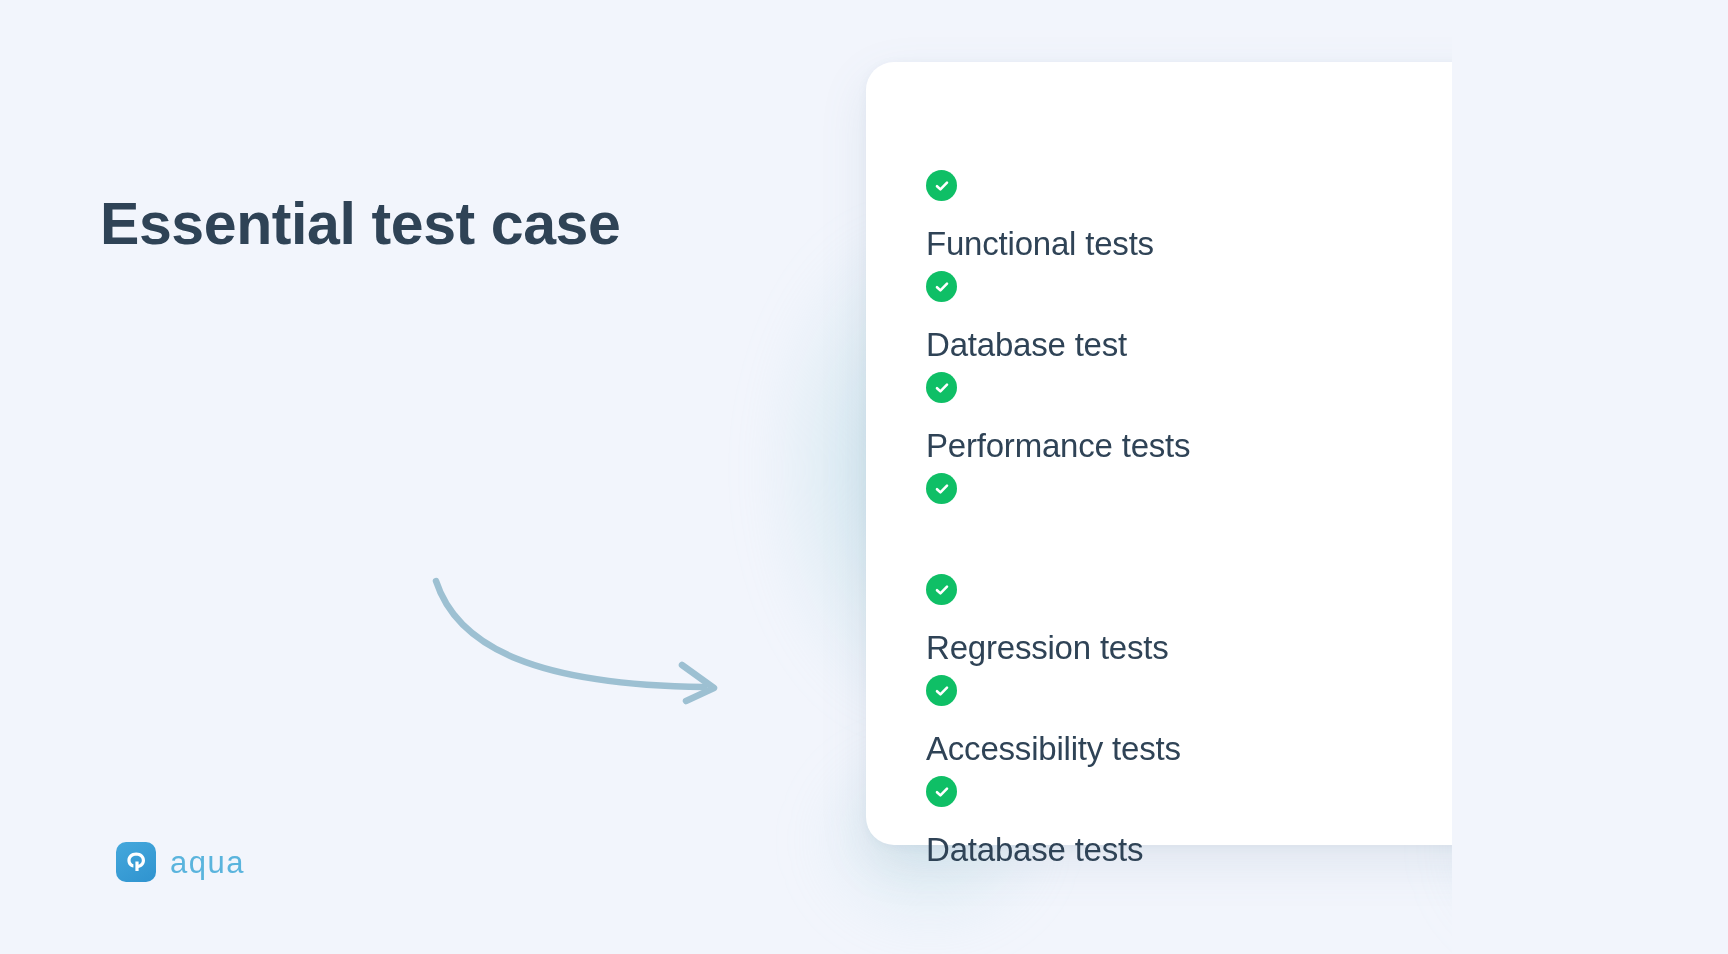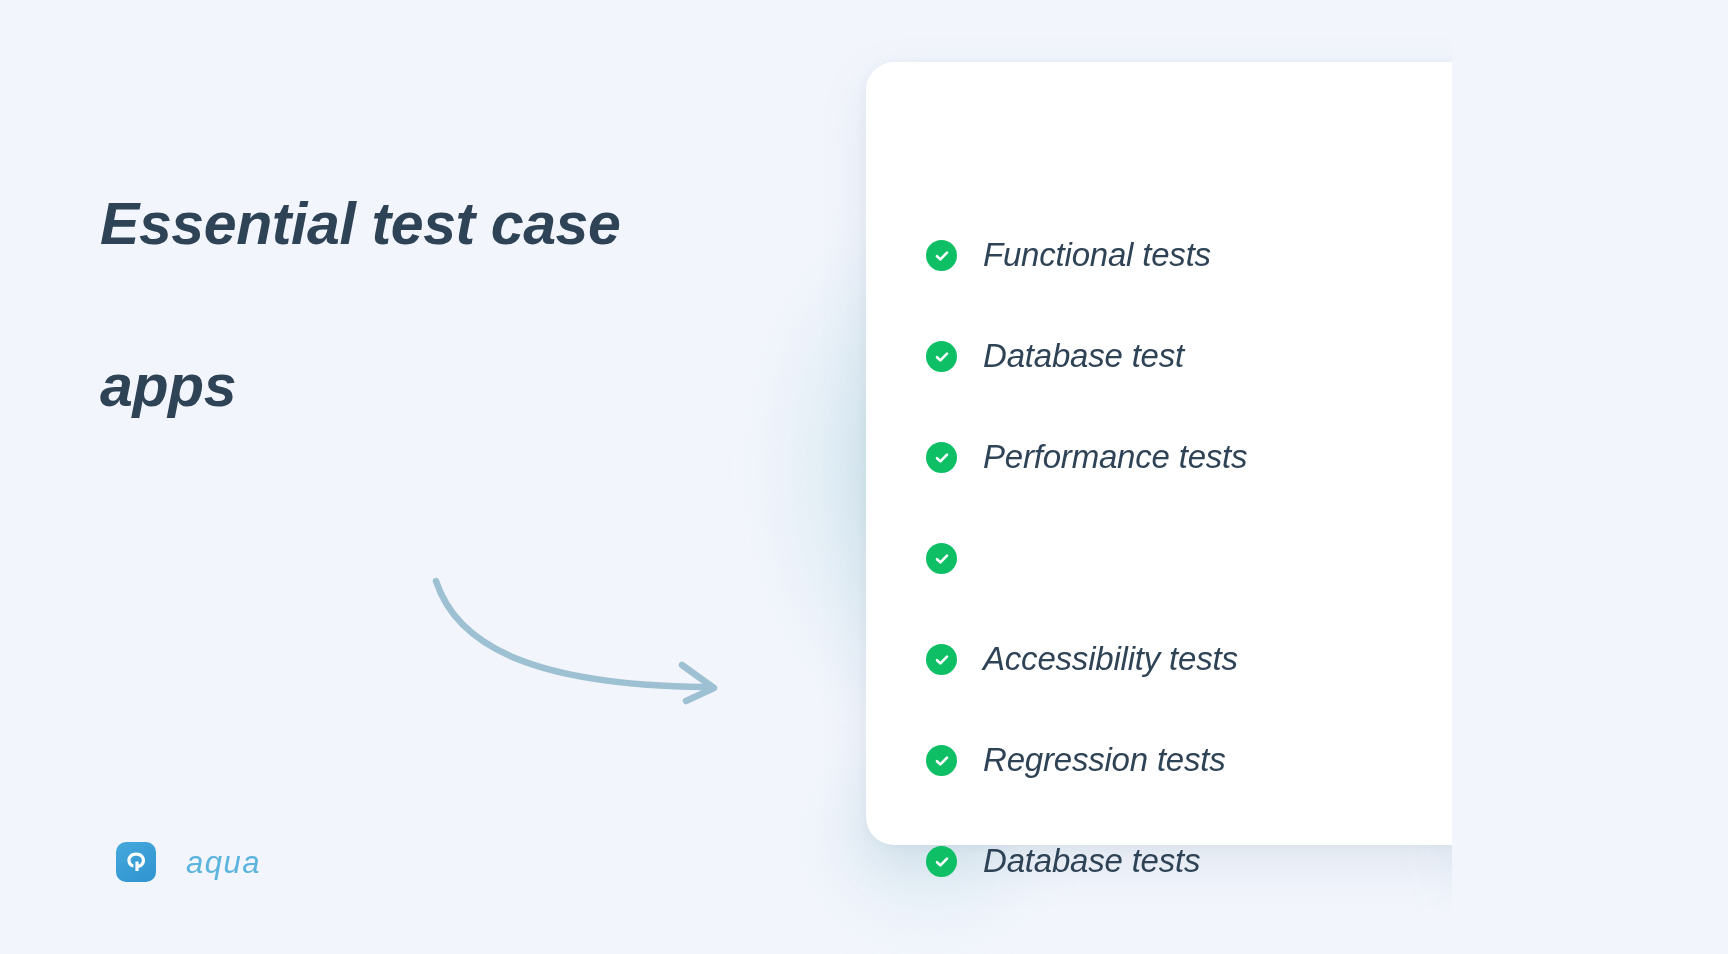--- a/index.html
+++ b/index.html
@@ -13,21 +13,20 @@
     font-family: "Liberation Sans", sans-serif;
     background: #f2f5fc;
   }
 
   #stage {
     position: relative;
     width: 1452px;
     height: 954px;
     background: #f2f5fc;
     overflow: hidden;
-    font-style: italic;
   }
 
   
   .glow-a {
     position: absolute;
     left: 700px;
     top: 120px;
     width: 420px;
     height: 700px;
     border-radius: 50%;
@@ -82,21 +81,21 @@
     pointer-events: none;
   }
 
   
   .logo {
     position: absolute;
     left: 116px;
     top: 842px;
     display: flex;
     align-items: center;
-    gap: 30px;
+    gap: 14px;
   }
   .logo-mark {
     width: 40px;
     height: 40px;
     border-radius: 10px;
     background: linear-gradient(150deg, #45a8dc 0%, #2f93cf 100%);
     display: flex;
     align-items: center;
     justify-content: center;
   }
@@ -123,23 +122,24 @@
     padding: 108px 0 0 60px;
   }
 
   .check-list {
     list-style: none;
     margin: 0;
     padding: 0;
   }
   .check-item {
     display: flex;
-    align-items: flex-end;
+    align-items: flex-start;
     gap: 26px;
     height: 101px;
+    flex-direction: column;
   }
   .check-badge {
     flex: 0 0 auto;
     width: 31px;
     height: 31px;
     border-radius: 50%;
     background: #0fbf66;
     display: flex;
     align-items: center;
     justify-content: center;
@@ -155,21 +155,21 @@
 </style>
 </head>
 <body>
 
 <div id="stage">
 
   <div class="glow-a"></div>
   <div class="glow-b"></div>
   <div class="glow-c"></div>
 
-  <h1 class="headline"><span>Essential test case</span><br><br><span>apps</span></h1>
+  <h1 class="headline"><span>Essential test case</span><br><br></h1>
 
   <svg class="arrow" viewBox="0 0 330 130">
     <path d="M6 6 C 28 74, 110 110, 274 112" fill="none" stroke="#9dc0d2" stroke-width="6.5" stroke-linecap="round"></path>
     <path d="M252 90 L 284 113 L 256 126" fill="none" stroke="#9dc0d2" stroke-width="6.5" stroke-linecap="round" stroke-linejoin="round"></path>
   </svg>
 
   <div class="logo">
     <span class="logo-mark">
       <svg width="26" height="26" viewBox="0 0 26 26" aria-hidden="true">
         <path d="M13.2 3.6 C 7.9 3.6 4.4 7.0 4.4 11.6 C 4.4 15.2 6.8 18.0 10.4 18.6 L 10.4 15.3 C 8.6 14.8 7.6 13.4 7.6 11.6 C 7.6 8.8 9.9 6.8 13.2 6.8 C 16.5 6.8 18.8 8.8 18.8 11.6 C 18.8 13.6 17.6 15.1 15.6 15.7 L 15.6 12.6 L 12.4 12.6 L 12.4 22.0 L 15.6 22.0 L 15.6 19.0 C 19.5 18.2 22.0 15.3 22.0 11.6 C 22.0 7.0 18.5 3.6 13.2 3.6 Z" fill="#ffffff"></path>
@@ -215,30 +215,30 @@
           </svg>
         </span>
       </li>
 
       <li class="check-item">
         <span class="check-badge">
           <svg width="18" height="18" viewBox="0 0 18 18" aria-hidden="true">
             <path d="M4 9.2 L7.4 12.4 L14 5.6" fill="none" stroke="#ffffff" stroke-width="2.6" stroke-linecap="round" stroke-linejoin="round"></path>
           </svg>
         </span>
+        <span class="check-label">Regression tests</span>
+      </li>
+
+      <li class="check-item">
+        <span class="check-badge">
+          <svg width="18" height="18" viewBox="0 0 18 18" aria-hidden="true">
+            <path d="M4 9.2 L7.4 12.4 L14 5.6" fill="none" stroke="#ffffff" stroke-width="2.6" stroke-linecap="round" stroke-linejoin="round"></path>
+          </svg>
+        </span>
         <span class="check-label">Accessibility tests</span>
-      </li>
-
-      <li class="check-item">
-        <span class="check-badge">
-          <svg width="18" height="18" viewBox="0 0 18 18" aria-hidden="true">
-            <path d="M4 9.2 L7.4 12.4 L14 5.6" fill="none" stroke="#ffffff" stroke-width="2.6" stroke-linecap="round" stroke-linejoin="round"></path>
-          </svg>
-        </span>
-        <span class="check-label">Regression tests</span>
       </li>
 
       <li class="check-item">
         <span class="check-badge">
           <svg width="18" height="18" viewBox="0 0 18 18" aria-hidden="true">
             <path d="M4 9.2 L7.4 12.4 L14 5.6" fill="none" stroke="#ffffff" stroke-width="2.6" stroke-linecap="round" stroke-linejoin="round"></path>
           </svg>
         </span>
         <span class="check-label">Database tests</span>
       </li>

